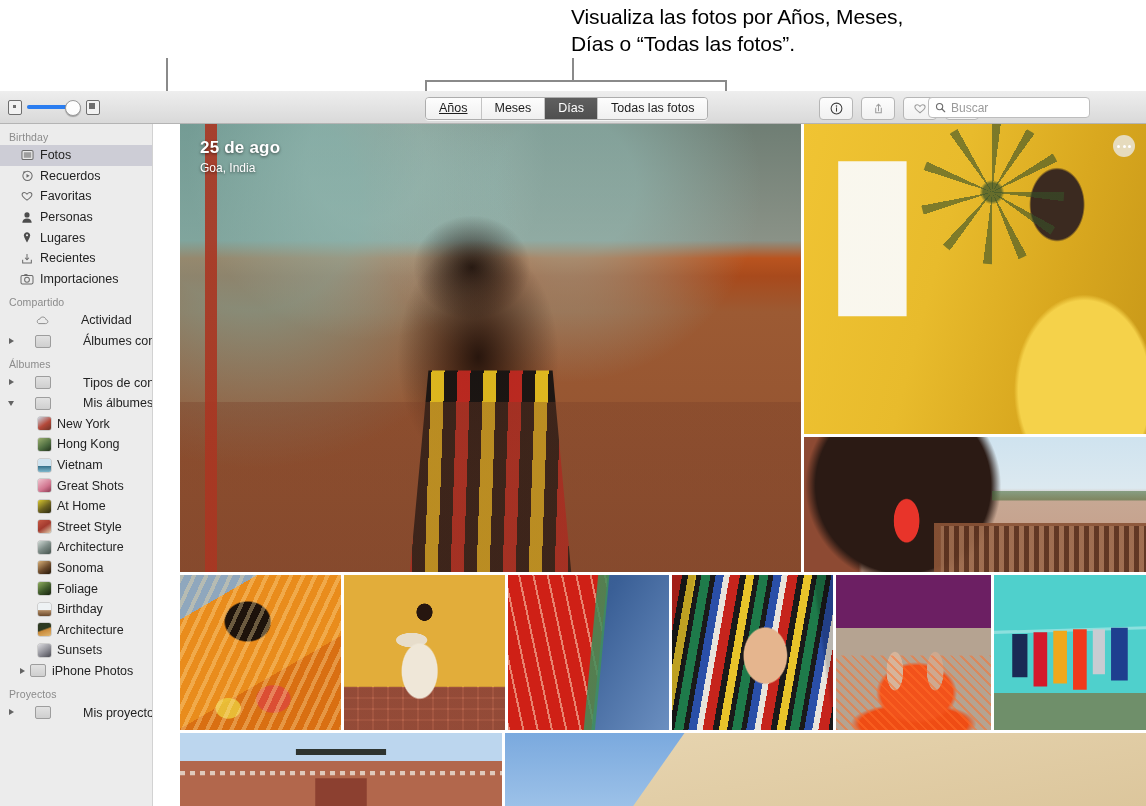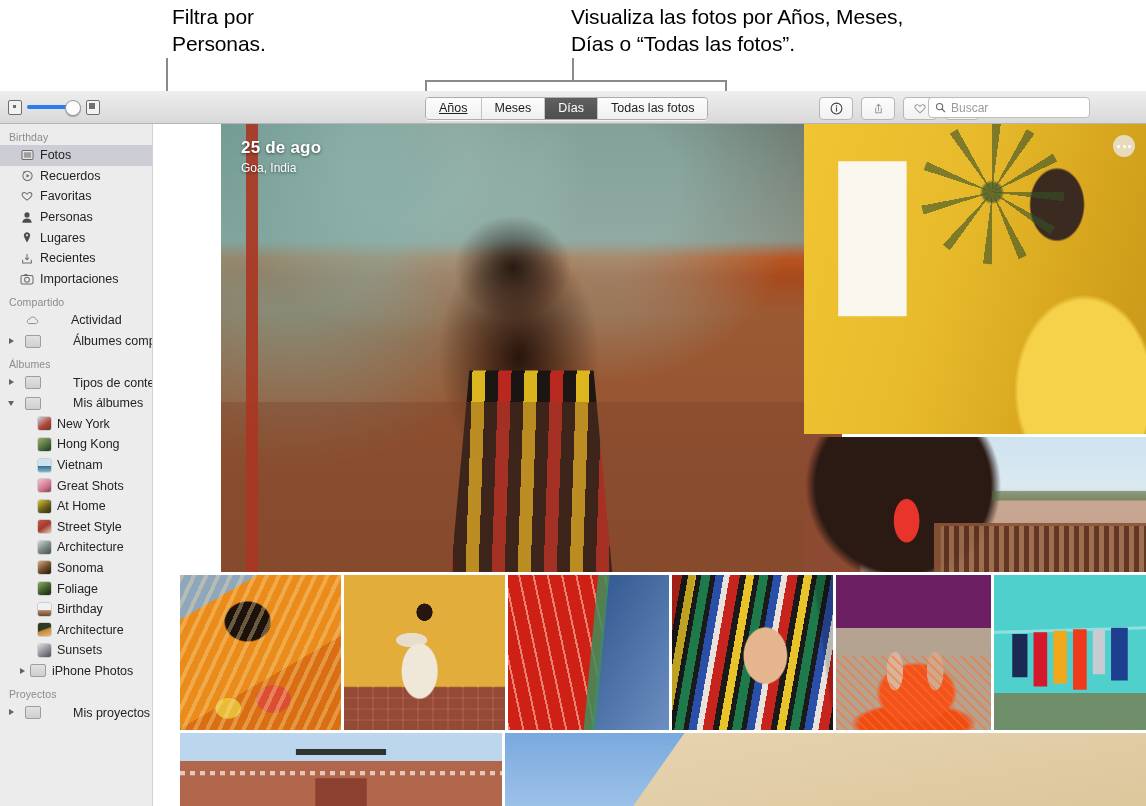--- a/index.html
+++ b/index.html
@@ -71,21 +71,21 @@
   .sidebar{
     position:absolute;left:0;top:33px;width:152px;height:682px;
     background:#ececec;border-right:1px solid #d2d2d2;overflow:hidden;
   }
   .sec-title{font-size:10.5px;color:#8b8b8b;padding:7px 0 2px 9px;letter-spacing:.1px;}
   .s-item{
     height:20.6px;display:flex;align-items:center;gap:6px;padding-left:20px;
     font-size:12.5px;color:#232323;position:relative;white-space:nowrap;
   }
   .s-item.selected{background:#cdcdd6;}
-  .s-item.indent{padding-left:25px;gap:32px;}
+  .s-item.indent{padding-left:35px;gap:32px;}
   .s-item.indent2{padding-left:38px;}
   .disclose{position:absolute;left:9px;top:7px;width:0;height:0;
     border-left:5px solid #636363;border-top:3.5px solid transparent;border-bottom:3.5px solid transparent;}
   .disclose.open{border-left:3.5px solid transparent;border-right:3.5px solid transparent;
     border-top:5px solid #636363;border-bottom:none;left:8px;top:8px;}
   .ico{width:14px;height:14px;flex:0 0 14px;display:flex;align-items:center;justify-content:center;}
   .thumb{width:13px;height:13px;flex:0 0 13px;border-radius:2px;box-shadow:0 0 0 .5px rgba(0,0,0,.25);}
   .folder{width:14px;height:11px;flex:0 0 14px;background:linear-gradient(#e2e2e2,#cfcfcf);
     border:1px solid #9d9d9d;border-radius:2px;}
 
@@ -100,22 +100,20 @@
     position:absolute;right:11px;top:11px;width:22px;height:22px;border-radius:50%;
     background:rgba(235,235,235,.78);display:flex;align-items:center;justify-content:center;gap:2.5px;
   }
   .more-btn i{width:3px;height:3px;border-radius:50%;background:#fff;display:block;}
 </style>
 </head>
 <body>
 
 <div class="screen">
 
-  <div class="callout-text" id="callout-left-text">Filtra por
-Personas.</div>
   <div class="callout-text" id="callout-right-text">Visualiza las fotos por Años, Meses,
 Días o “Todas las fotos”.</div>
 
   <div class="leader" style="left:166px;top:58px;width:2px;height:155px;"></div>
   <div class="leader" style="left:78px;top:211px;width:90px;height:2px;"></div>
 
   <div class="leader" style="left:572px;top:58px;width:2px;height:24px;"></div>
   <div class="leader" style="left:425px;top:80px;width:302px;height:2px;"></div>
   <div class="leader" style="left:425px;top:80px;width:2px;height:12px;"></div>
   <div class="leader" style="left:725px;top:80px;width:2px;height:12px;"></div>
@@ -331,21 +329,21 @@
       <div class="sec-title">Proyectos</div>
       <div class="s-item indent">
         <span class="disclose"></span>
         <span class="folder"></span>
         <span>Mis proyectos</span>
       </div>
     </div>
 
     <div class="grid">
 
-      <div class="ph" style="left:0;top:0;width:621px;height:448px;margin-left:41px;">
+      <div class="ph" style="left:0;top:0;width:621px;height:448px;">
         <div class="im" style="background:
              linear-gradient(180deg,#6f7e74 0%,#8a9287 26%,#b9541f 30%,#a84a1c 34%,#9c5a33 42%,#8e5030 100%);"></div>
         <div class="im" style="background:
              radial-gradient(ellipse 130px 190px at 48% 52%, rgba(30,16,10,.92) 0%, rgba(30,16,10,.0) 62%),
              radial-gradient(ellipse 90px 80px at 47% 32%, rgba(20,10,6,.85) 0%, rgba(20,10,6,0) 65%),
              radial-gradient(circle at 12% 18%, rgba(120,180,175,.55) 0 16%, rgba(0,0,0,0) 40%),
              radial-gradient(circle at 62% 14%, rgba(150,195,190,.5) 0 13%, rgba(0,0,0,0) 36%),
              radial-gradient(circle at 30% 8%, rgba(205,210,200,.45) 0 10%, rgba(0,0,0,0) 30%);"></div>
         <div class="im" style="background:
              repeating-linear-gradient(92deg, rgba(226,188,30,.95) 0 13px, rgba(24,20,18,.95) 13px 26px, rgba(190,40,32,.95) 26px 39px, rgba(24,20,18,.95) 39px 52px);

